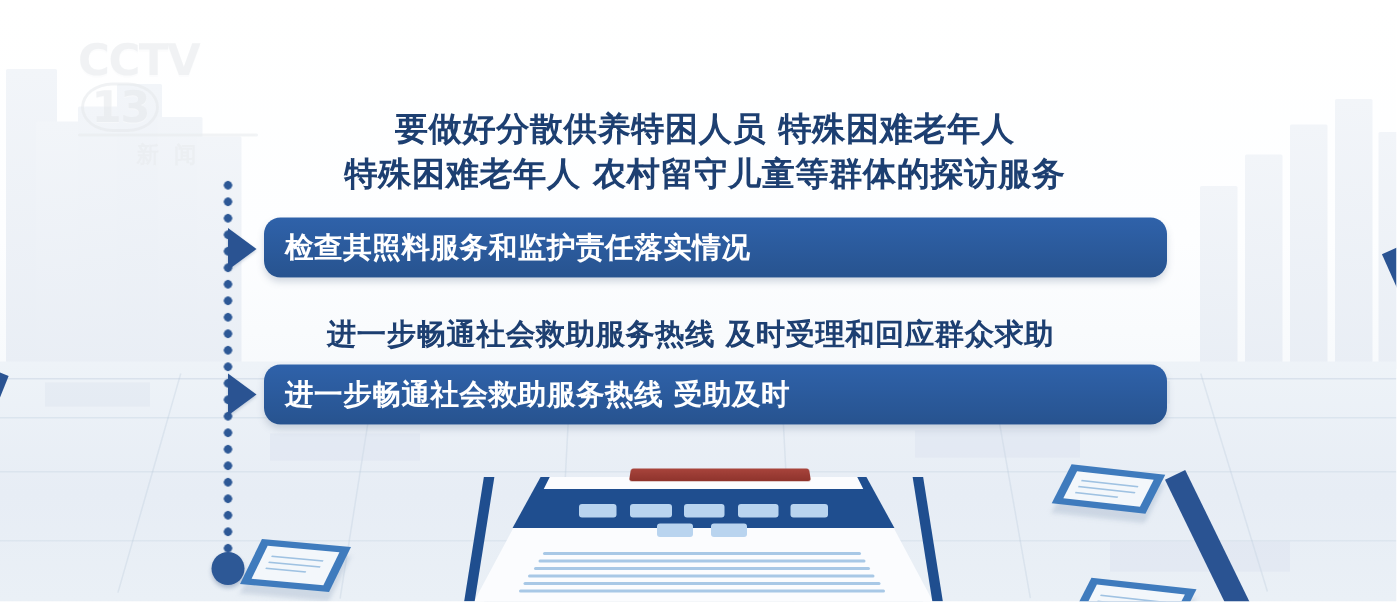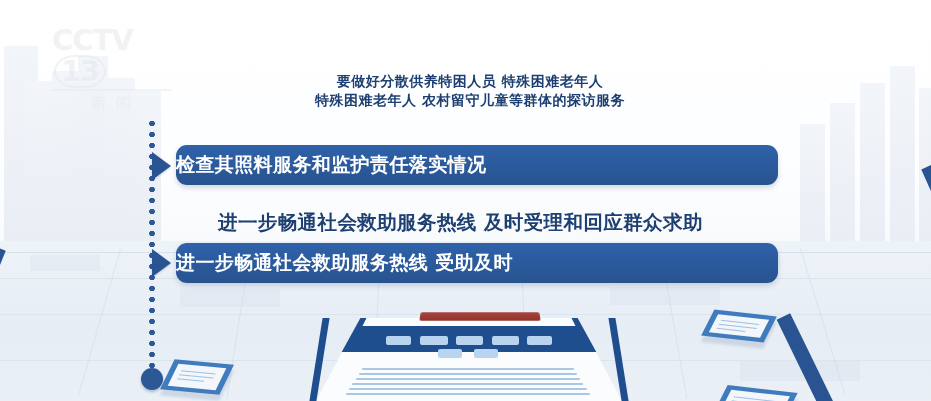--- a/index.html
+++ b/index.html
@@ -73,37 +73,37 @@
     position:absolute;width:0;height:0;
     border-top:14px solid transparent;border-bottom:14px solid transparent;
     border-left:19px solid #2a5392;
     filter:drop-shadow(0 1px 1px rgba(40,70,120,.25));
   }
 
   
   .headline{
     position:absolute;left:160px;top:72px;width:620px;
     text-align:center;color:#1d3f71;
-    font-weight:700;font-size:14px;line-height:1.38;
+    font-weight:700;font-size:22px;line-height:1.38;
     letter-spacing:.5px;
     text-shadow:0 1px 0 rgba(255,255,255,.8);
   }
   .headline div{white-space:nowrap;}
 
   
   .banner{
     position:absolute;left:176px;width:602px;height:40px;
     background:linear-gradient(180deg,#2f62aa 0%,#27538f 100%);
     border-radius:11px;
     box-shadow:0 3px 5px rgba(90,110,140,.25);
     display:flex;align-items:center;
   }
   .banner-text{
     color:#ffffff;font-weight:700;font-size:19px;letter-spacing:.4px;
-    padding-left:0;white-space:nowrap;
+    padding-left:14px;white-space:nowrap;
   }
   .plain-line{
     position:absolute;left:190px;width:600px;
     color:#1d3f71;font-weight:700;font-size:19.5px;letter-spacing:.4px;
     white-space:nowrap;
     text-shadow:0 1px 0 rgba(255,255,255,.85);
     margin-left:28px;
   }
 
   

